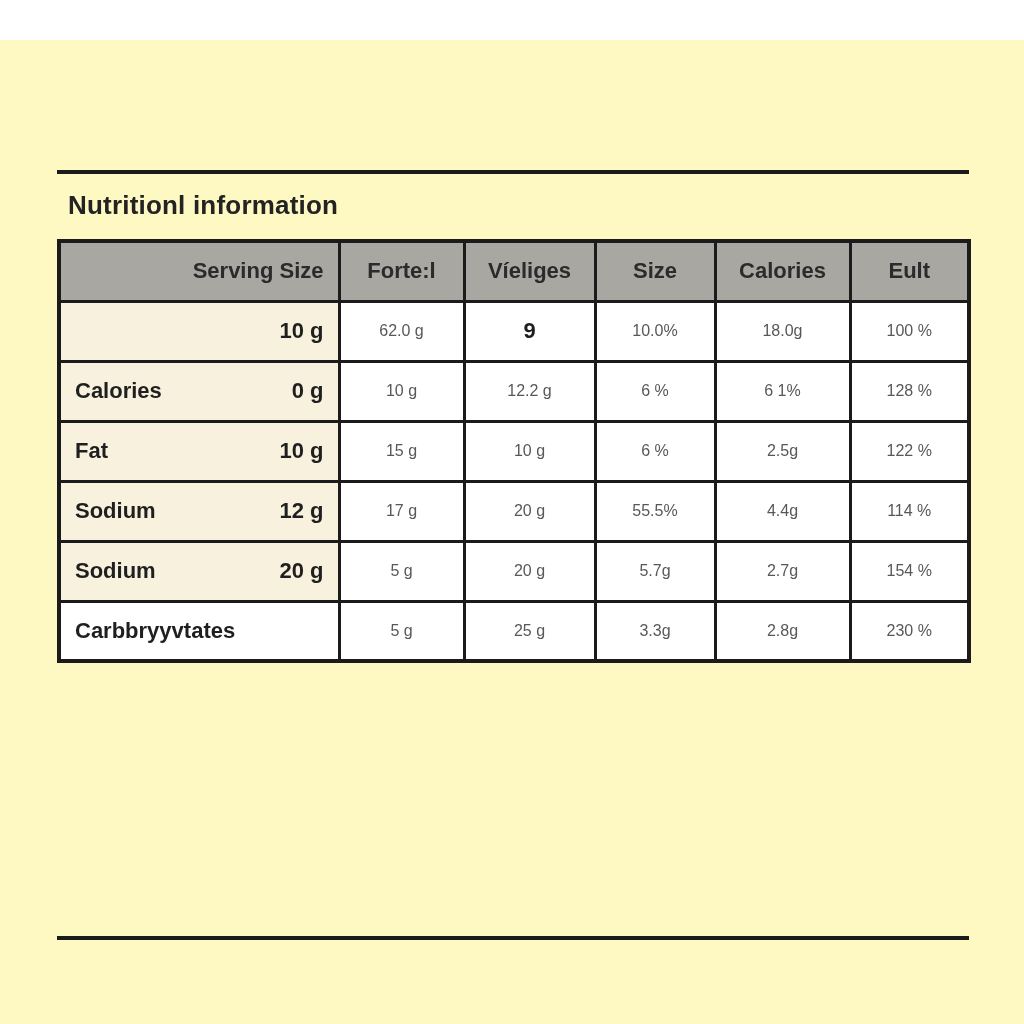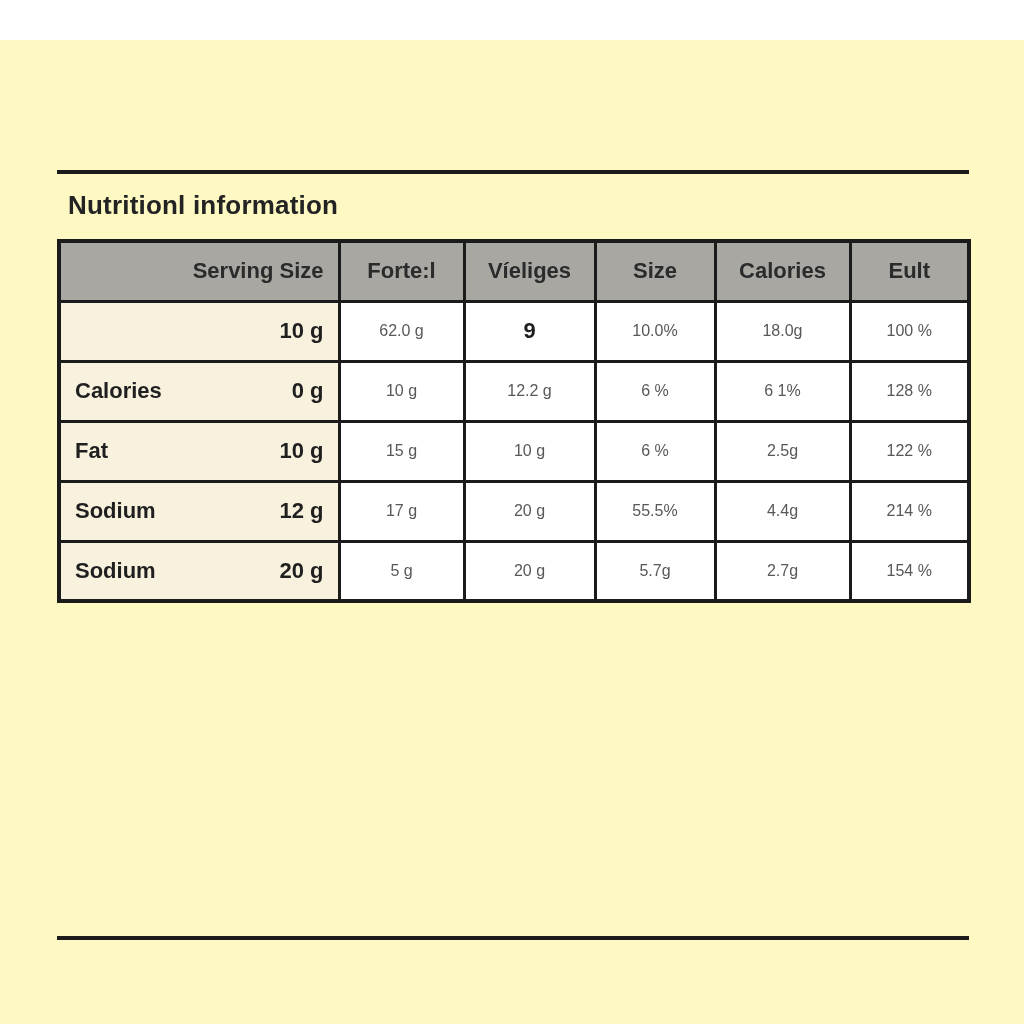--- a/index.html
+++ b/index.html
@@ -158,33 +158,46 @@
           <td class="label-cell bg-cream">
             <div class="cellwrap">
               <span>Sodium</span>
               <span>12 g</span>
             </div>
           </td>
           <td class="value-cell bg-white">17 g</td>
           <td class="value-cell bg-white">20 g</td>
           <td class="value-cell bg-white">55.5%</td>
           <td class="value-cell bg-white">4.4g</td>
-          <td class="value-cell bg-white">214 %</td>
+          <td class="value-cell bg-white">114 %</td>
         </tr>
         <tr>
           <td class="label-cell bg-cream">
             <div class="cellwrap">
               <span>Sodium</span>
               <span>20 g</span>
             </div>
           </td>
           <td class="value-cell bg-white">5 g</td>
           <td class="value-cell bg-white">20 g</td>
           <td class="value-cell bg-white">5.7g</td>
           <td class="value-cell bg-white">2.7g</td>
           <td class="value-cell bg-white">154 %</td>
         </tr>
+        <tr>
+          <td class="label-cell bg-white">
+            <div class="cellwrap">
+              <span>Carbbryyvtates</span>
+              <span></span>
+            </div>
+          </td>
+          <td class="value-cell bg-white">5 g</td>
+          <td class="value-cell bg-white">25 g</td>
+          <td class="value-cell bg-white">3.3g</td>
+          <td class="value-cell bg-white">2.8g</td>
+          <td class="value-cell bg-white">230 %</td>
+        </tr>
       </tbody>
   </table>
 
   <div class="rule rule-bottom"></div>
 
 </div>
 
 </body></html>

